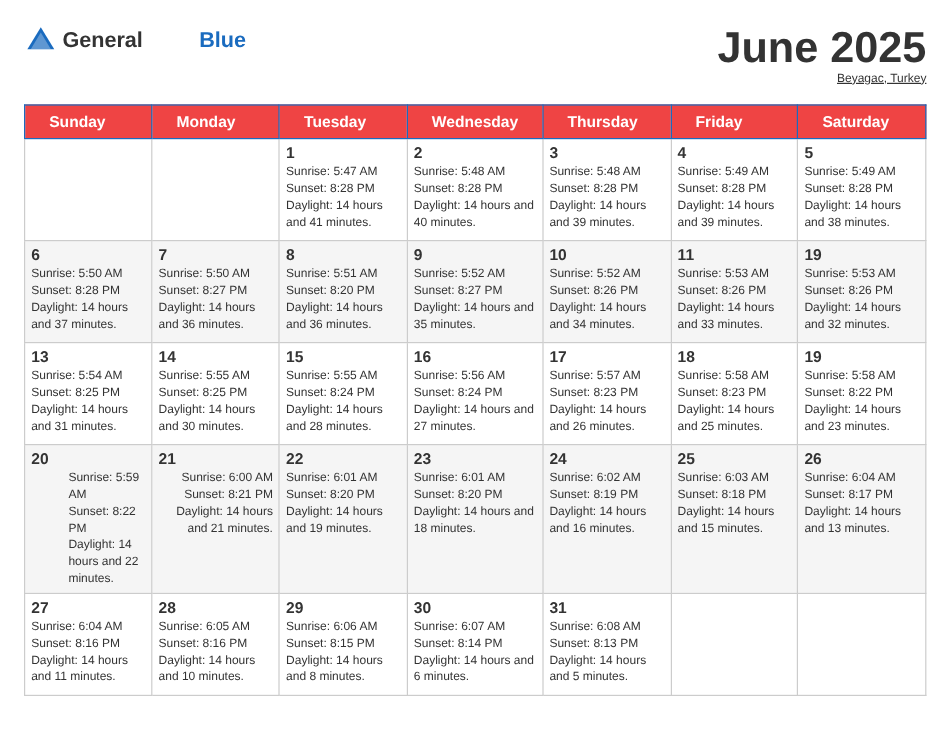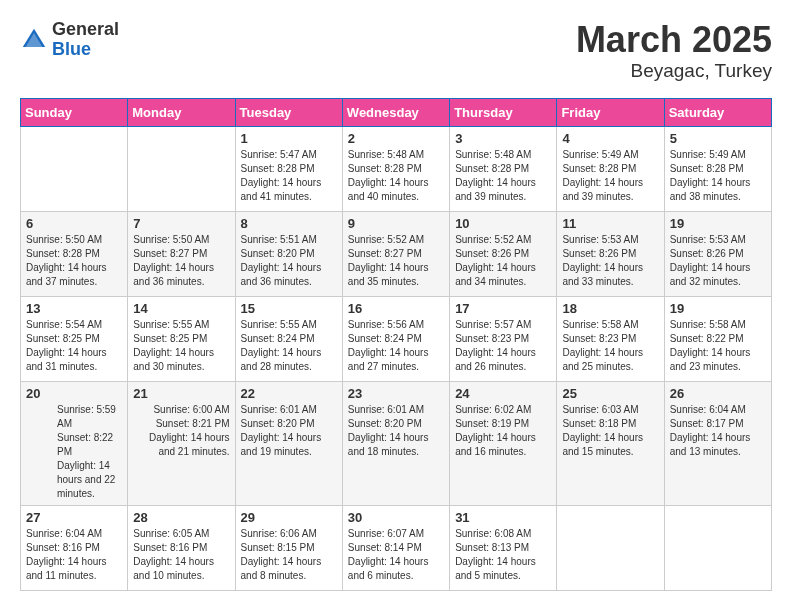--- a/index.html
+++ b/index.html
@@ -16,61 +16,63 @@
       align-items: flex-start;
       margin-bottom: 16px;
     }
     .logo {
       display: flex;
       align-items: center;
       gap: 4px;
     }
     .logo-text {
       display: flex;
-      flex-direction: column;
+      flex-direction: row;
       line-height: 1.1;
     }
     .logo-general {
       font-size: 18px;
       font-weight: bold;
       color: #333;
     }
     .logo-blue {
       font-size: 18px;
       font-weight: bold;
       color: #1a6bbf;
+      margin-left: 47px;
     }
     .logo-icon {
       width: 28px;
       height: 28px;
     }
     .title-block {
       text-align: right;
     }
     .month-title {
       font-size: 36px;
       font-weight: bold;
       color: #333;
       line-height: 1.1;
     }
     .location-title {
-      font-size: 19px;
-      color: #333;
+      font-size: 10px;
+      color: #333;
+      text-decoration: underline;
     }
     .calendar {
       width: 100%;
       border-collapse: collapse;
       border: 1px solid #ccc;
     }
     .calendar th {
-      background: #ec4899;
+      background: #ef4444;
       color: #fff;
       font-size: 13px;
       font-weight: bold;
-      padding: 6px 4px;
+      padding: 6px 20px;
       text-align: left;
       border: 1px solid #1a6bbf;
     }
     .calendar td {
       vertical-align: top;
       border: 1px solid #ccc;
       padding: 4px 5px;
       font-size: 10.5px;
       color: #333;
       width: calc(100% / 7);
@@ -106,21 +108,21 @@
     <svg class="logo-icon" viewBox="0 0 40 40" xmlns="http://www.w3.org/2000/svg">
       <polygon points="20,4 36,30 4,30" fill="#1a6bbf"></polygon>
       <polygon points="20,10 32,30 8,30" fill="#fff" opacity="0.3"></polygon>
     </svg>
     <div class="logo-text">
       <span class="logo-general">General</span>
       <span class="logo-blue">Blue</span>
     </div>
   </div>
   <div class="title-block">
-    <div class="month-title">March 2025</div>
+    <div class="month-title">June 2025</div>
     <div class="location-title">Beyagac, Turkey</div>
   </div>
 </div>
 
 <table class="calendar">
   <thead>
     <tr>
     <th>Sunday</th>
         <th>Monday</th>
         <th>Tuesday</th>

